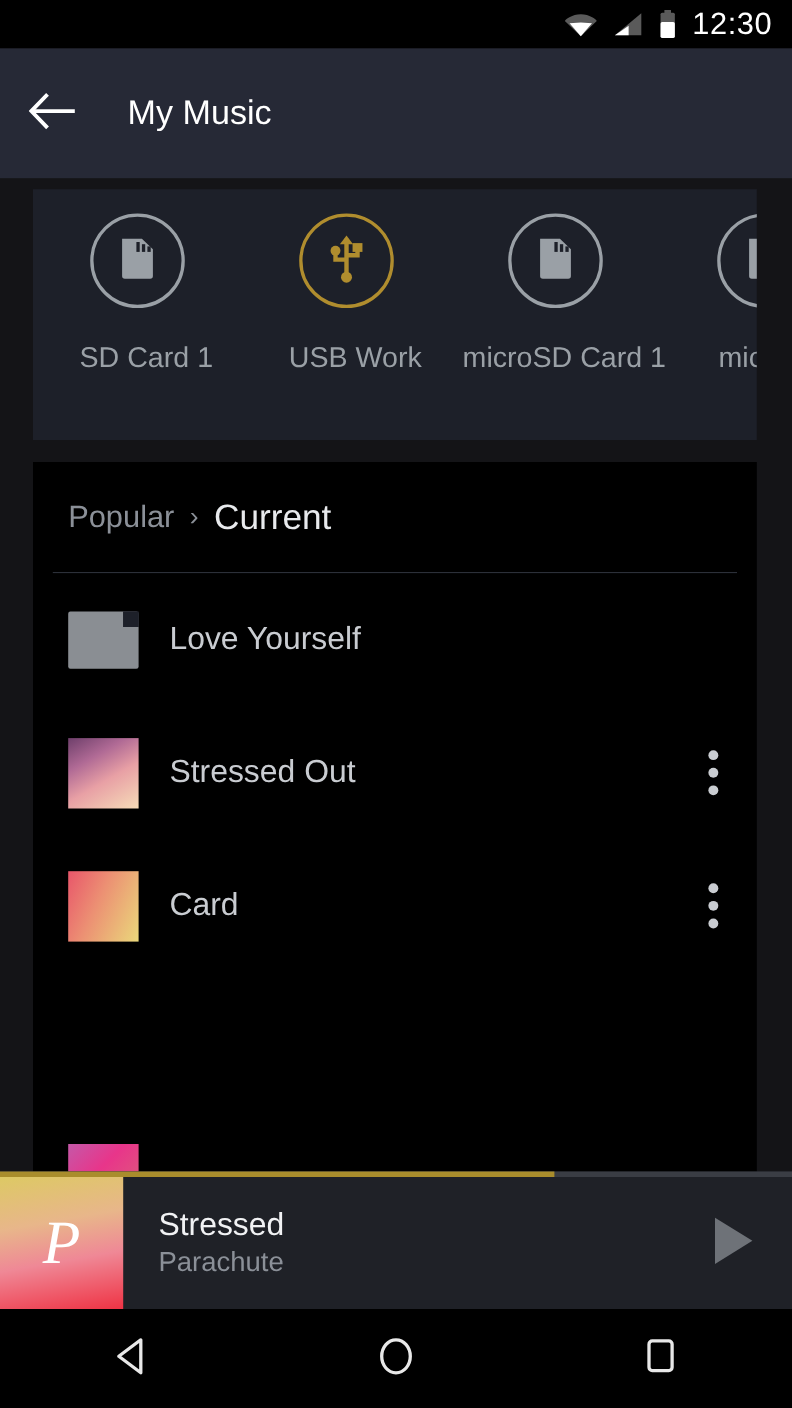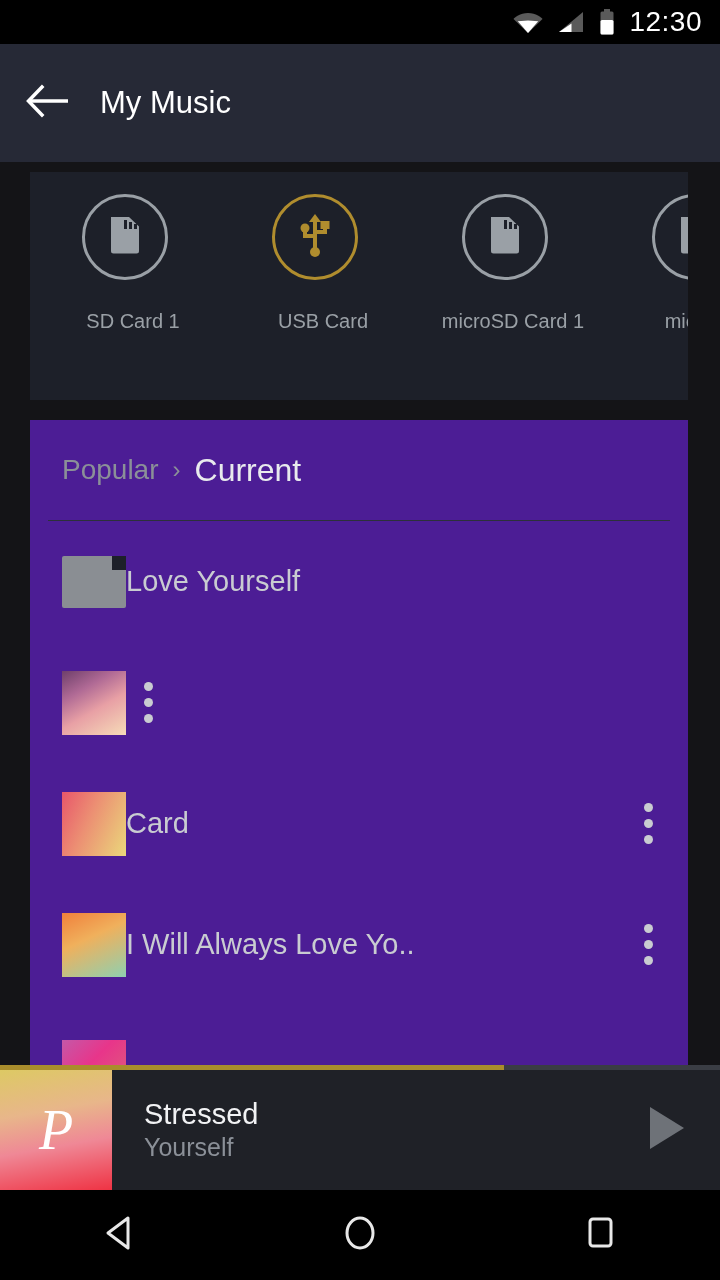--- a/index.html
+++ b/index.html
@@ -19,53 +19,53 @@
   }
   .sb-icon { display:flex; align-items:center; }
   .sb-time { color:#fff; font-size:28px; letter-spacing:.5px; }
 
   
   .appbar {
     position:absolute; top:44px; left:0; width:720px; height:118px;
     background:#262936; display:flex; align-items:center;
   }
   .back-btn { width:96px; height:118px; display:flex; align-items:center; justify-content:center; }
-  .appbar-title { color:#fff; font-size:31px; font-weight:400; margin-left:4px; }
+  .appbar-title { color:#fff; font-size:31px; font-weight:400; margin-left:20px; }
 
   
   .storage-card {
     position:absolute; top:172px; left:30px; width:658px; height:228px;
     background:#1d2029; overflow:hidden;
   }
   .storage-strip { display:flex; align-items:flex-start; padding-top:22px; }
   .storage-item {
     width:190px; flex:0 0 190px; display:flex; flex-direction:column;
     align-items:center;
   }
   .storage-ring {
     width:86px; height:86px; border-radius:50%; border:3px solid #9aa0a6;
     display:flex; align-items:center; justify-content:center;
   }
   .storage-ring.selected { border-color:#b08d2e; }
-  .storage-label { margin-top:30px; font-size:20px; color:#9aa0a6; white-space:nowrap;margin-left:16px; }
+  .storage-label { margin-top:30px; font-size:26px; color:#9aa0a6; white-space:nowrap;margin-left:16px; }
 
   
   .list-card {
     position:absolute; top:420px; left:30px; width:658px; height:650px;
-    background:#4c1d95; overflow:hidden;
+    background:#000000; overflow:hidden;
   }
   .breadcrumb { height:100px; display:flex; align-items:center; padding-left:32px; gap:14px; }
   .crumb-parent { color:#8b9098; font-size:28px; }
   .crumb-sep { color:#8b9098; font-size:24px; }
   .crumb-current { color:#e8eaed; font-size:32px; }
   .divider { height:1px; background:#2c3039; margin:0 18px; }
 
   .row { height:121px; display:flex; align-items:center; padding-left:32px; padding-right:18px; }
   .thumb { width:64px; height:64px; flex:0 0 64px; }
-  .row-title { flex:1; color:#c9ccd1; font-size:29px; white-space:nowrap; overflow:hidden; }
+  .row-title { flex:1; margin-left:28px; color:#c9ccd1; font-size:29px; white-space:nowrap; overflow:hidden; }
   .kebab { width:44px; display:flex; flex-direction:column; align-items:center; gap:7px; }
   .kebab i { width:9px; height:9px; border-radius:50%; background:#c9ccd1; display:block; }
 
   .folder {
     width:64px; height:52px; background:#8a8e93; position:relative; margin-top:6px;
     border-radius:2px 2px 2px 2px;
   }
   .folder::before {
     content:""; position:absolute; top:0; right:0; border-width:0 0 14px 14px;
     border-style:solid; border-color:transparent transparent #1d2029 #1d2029;
@@ -161,21 +161,21 @@
               <path d="M20 5 L20 38" stroke="#b08d2e" stroke-width="4" fill="none"></path>
               <path d="M14 10 L20 2 L26 10 Z" fill="#b08d2e"></path>
               <circle cx="20" cy="40" r="5" fill="#b08d2e"></circle>
               <path d="M20 24 L10 24 L10 18" stroke="#b08d2e" stroke-width="4" fill="none"></path>
               <circle cx="10" cy="16" r="4.5" fill="#b08d2e"></circle>
               <path d="M20 20 L30 20 L30 15" stroke="#b08d2e" stroke-width="4" fill="none"></path>
               <rect x="25.5" y="9" width="9" height="8" fill="#b08d2e"></rect>
             </svg>
           </span>
         </div>
-        <div class="storage-label">USB Card</div>
+        <div class="storage-label">USB Work</div>
       </div>
 
       <div class="storage-item">
         <div class="storage-ring">
           <span>
             <svg width="36" height="44" viewBox="0 0 36 44">
               <path d="M4 4 L22 4 L32 13.5 L32 38 A2.5 2.5 0 0 1 29.5 40.5 L6.5 40.5 A2.5 2.5 0 0 1 4 38 Z" fill="#9aa0a6"></path>
               <rect x="17" y="7" width="3" height="9" fill="#1d2029"></rect>
               <rect x="22" y="9" width="3" height="7" fill="#1d2029"></rect>
               <rect x="27" y="11" width="3" height="5" fill="#1d2029"></rect>
@@ -213,62 +213,54 @@
 
     <div class="row">
       <div class="thumb">
         <div class="folder"></div>
       </div>
       <div class="row-title">Love Yourself</div>
     </div>
 
     <div class="row">
       <div class="thumb" style="background:linear-gradient(150deg,#6e3f6b 0%,#b06a95 30%,#e8a0a5 58%,#f6dcb8 100%);"></div>
+      <div class="row-title">Stressed Out</div>
       <div class="kebab">
           <i></i>
           <i></i>
           <i></i>
         </div>
     </div>
 
     <div class="row">
       <div class="thumb" style="background:linear-gradient(115deg,#e8566a 0%,#ec8f73 42%,#ead87b 100%);"></div>
       <div class="row-title">Card</div>
       <div class="kebab">
           <i></i>
           <i></i>
           <i></i>
         </div>
     </div>
 
-    <div class="row">
-      <div class="thumb" style="background:linear-gradient(155deg,#f0803c 0%,#f0b05c 40%,#8fd0b0 100%);"></div>
-      <div class="row-title">I Will Always Love Yo..</div>
-      <div class="kebab">
-          <i></i>
-          <i></i>
-          <i></i>
-        </div>
-    </div>
 
   </div>
 
   <div class="peek"></div>
 
   <div class="player">
     <div class="progress-track">
       <div class="progress-fill" style="width:70%"></div>
     </div>
     <div class="player-body">
       <div class="player-art">
         <span class="player-art-letter">P</span>
       </div>
       <div class="player-meta">
         <div class="player-title">Stressed</div>
-        <div class="player-artist">Yourself</div>
+        <div class="player-artist">Parachute</div>
       </div>
       <div class="play-btn">
         <span>
           <svg width="42" height="48" viewBox="0 0 42 48">
             <path d="M5 3 L39 24 L5 45 Z" fill="#6e7278"></path>
           </svg>
         </span>
       </div>
     </div>
   </div>

